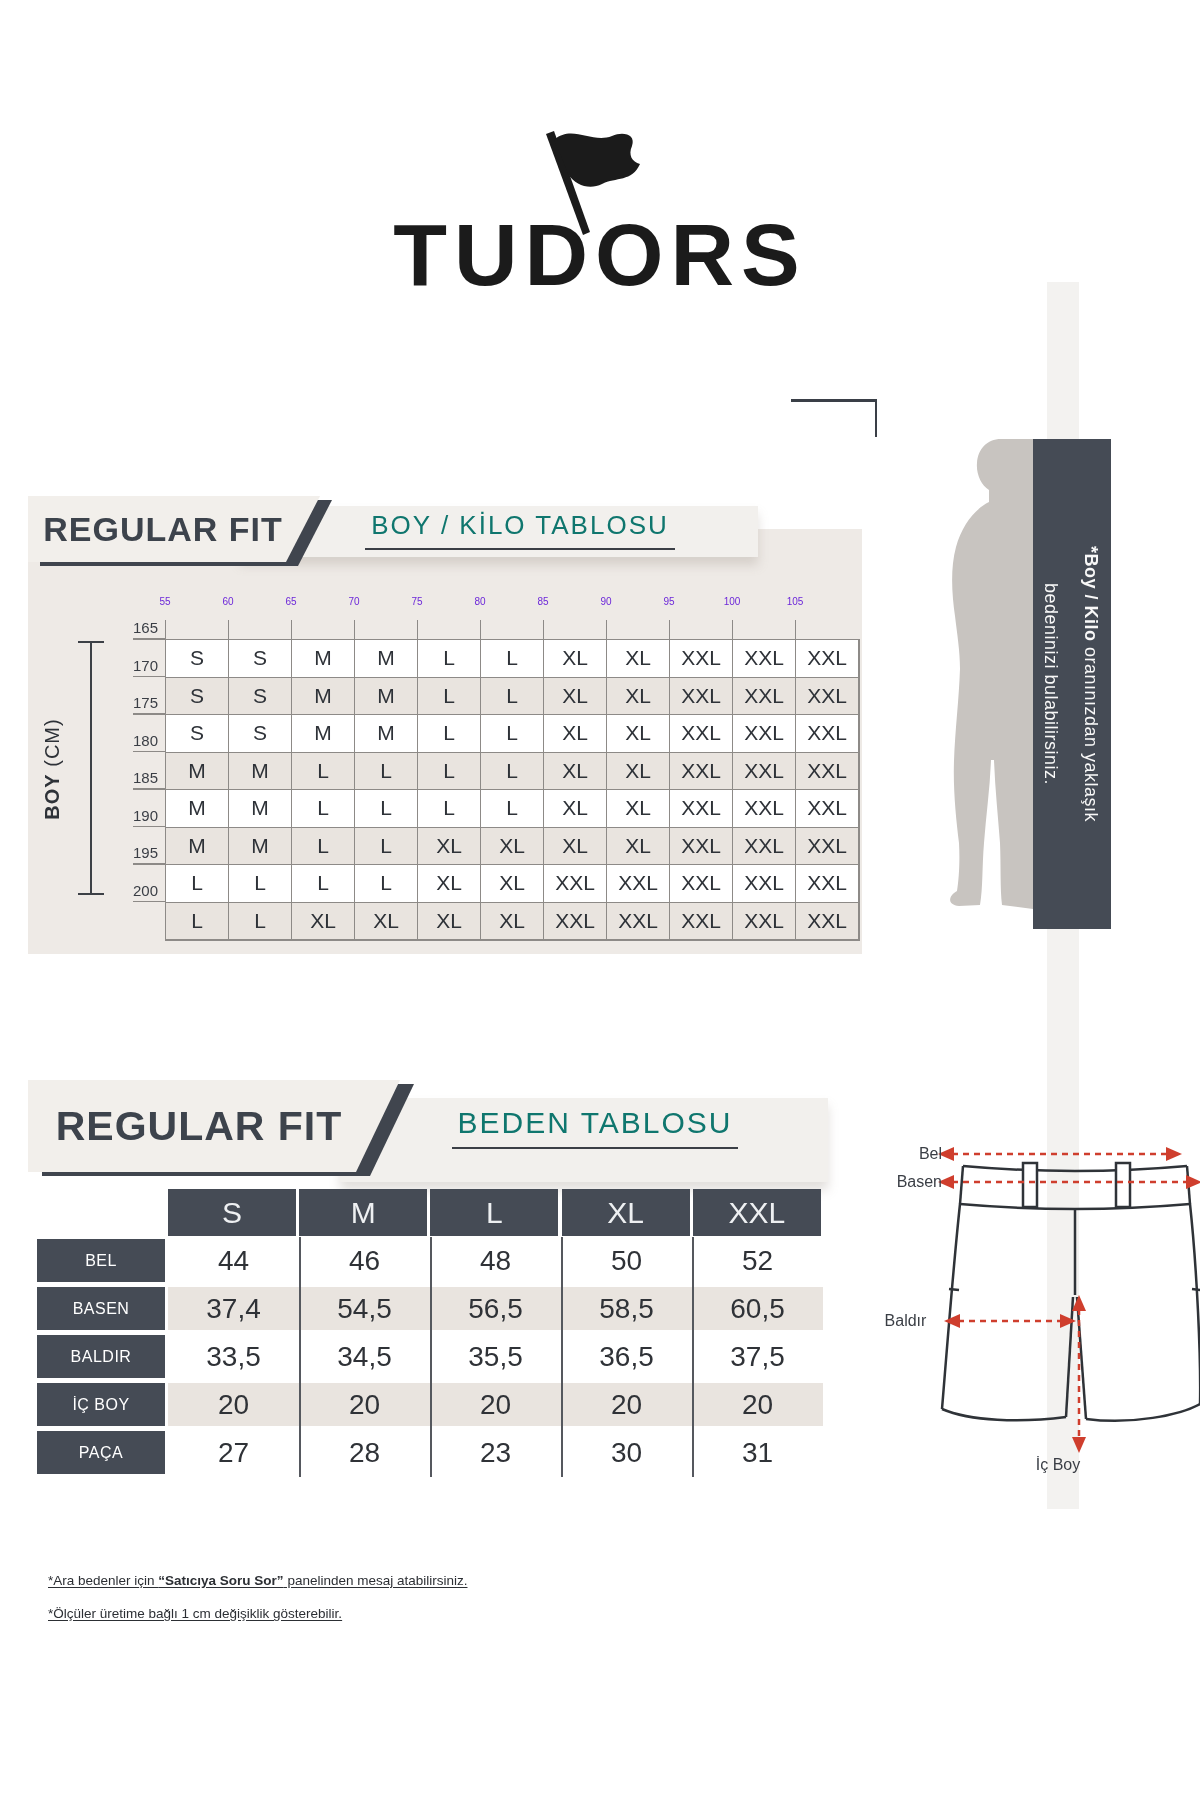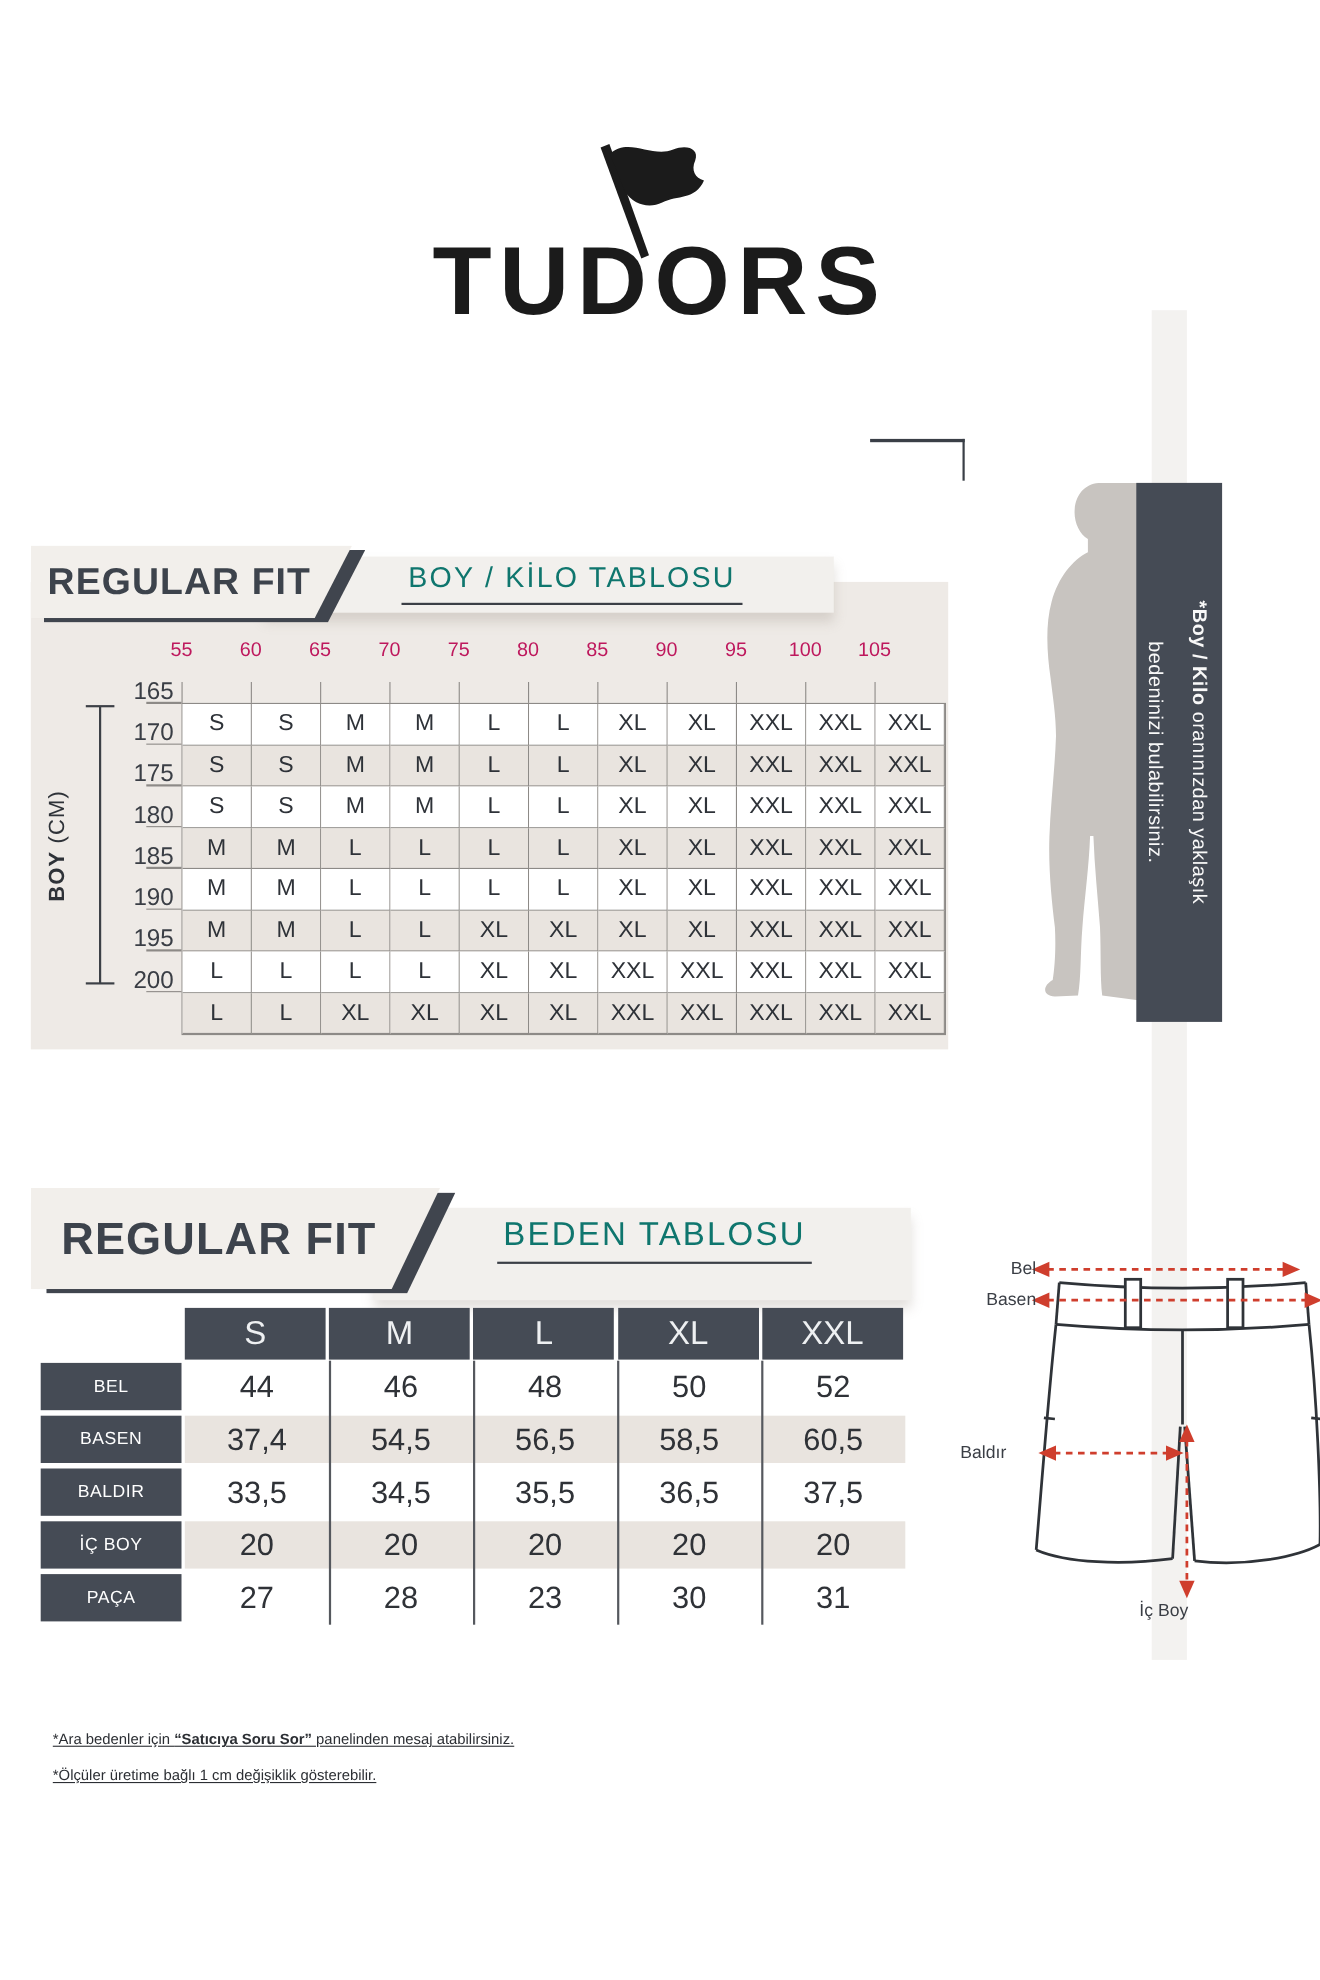--- a/index.html
+++ b/index.html
@@ -34,23 +34,23 @@
   #kilo-label{left:165px;top:545px;width:693px;text-align:center;font-size:19px;color:#2e3238;}
   #kilo-label .bold{font-weight:800;}
   #boy-label{left:-54px;top:730px;width:220px;height:30px;transform:rotate(-90deg);text-align:center;
              font-size:20px;letter-spacing:1px;color:#2e3238;}
   #boy-label .bold{font-weight:800;}
   #matrix{left:165px;top:615px;display:grid;grid-template-columns:repeat(11,63px);
           grid-auto-rows:37.5px;border:1px solid #8d8a87;}
   #matrix .cell{border-right:1px solid #8d8a87;border-bottom:1px solid #8d8a87;display:flex;
                 align-items:center;justify-content:center;font-size:21px;color:#2e3238;}
   .rowa{background:#ffffff;} .rowb{background:#e9e4df;}
-  .tick-num{position:absolute;top:556px;transform:translateX(-50%);font-size:18px;font-weight:500;color:#be185d;}
+  .tick-num{position:absolute;top:572px;transform:translateX(-50%);font-size:10px;font-weight:500;color:#6d28d9;}
   .tick-line{position:absolute;top:596px;width:1.5px;height:19px;background:#8d8a87;}
-  .h-label{position:absolute;width:50px;text-align:right;font-size:22px;font-weight:500;color:#3a3e45;height:21px;line-height:21px;}
+  .h-label{position:absolute;width:50px;text-align:right;font-size:15px;font-weight:500;color:#3a3e45;height:21px;line-height:21px;}
   .h-line{position:absolute;left:133px;width:32px;height:1.5px;background:#8d8a87;}
   .measure{background:#3c4046;}
   
   .hd-cell{position:absolute;width:128px;height:47px;background:#454b55;color:#eef0f2;display:flex;
            align-items:center;justify-content:center;font-size:30px;}
   .lbl-cell{position:absolute;left:37px;width:128px;height:43px;background:#454b55;color:#fff;display:flex;
             align-items:center;justify-content:center;font-size:16px;letter-spacing:.5px;}
   .val-band{position:absolute;left:168px;width:655px;height:43px;display:flex;}
   .val-band span{flex:0 0 131px;display:flex;align-items:center;justify-content:center;font-size:28px;color:#2f3237;}
   .col-sep{position:absolute;width:2px;background:#55585e;}
@@ -326,21 +326,21 @@
       <polygon points="68,73 84,66 84,80"></polygon>
       <polygon points="332,73 316,66 316,80"></polygon>
       <polygon points="74,212 90,205 90,219"></polygon>
       <polygon points="206,212 190,205 190,219"></polygon>
       <polygon points="209,186 202,202 216,202"></polygon>
       <polygon points="209,344 202,328 216,328"></polygon>
     </g>
   </svg>
   <div class="dg-label" style="left:880px;top:1121px;width:62px;text-align:right;">Bel</div>
   <div class="dg-label" style="left:875px;top:1149px;width:67px;text-align:right;">Basen</div>
-  <div class="dg-label" style="left:873px;top:1288px;width:65px;text-align:left;">Baldır</div>
+  <div class="dg-label" style="left:873px;top:1288px;width:65px;text-align:center;">Baldır</div>
   <div class="dg-label" style="left:1015px;top:1432px;width:86px;text-align:center;">İç Boy</div>
 
   <div class="footnote" style="top:1549px;">
     <span>*Ara bedenler için </span><span class="bold">“Satıcıya Soru Sor”</span><span> panelinden mesaj atabilirsiniz.</span>
   </div>
   <div class="footnote" style="top:1582px;">*Ölçüler üretime bağlı 1 cm değişiklik gösterebilir.</div>
 
 </div>
 
 </body></html>

